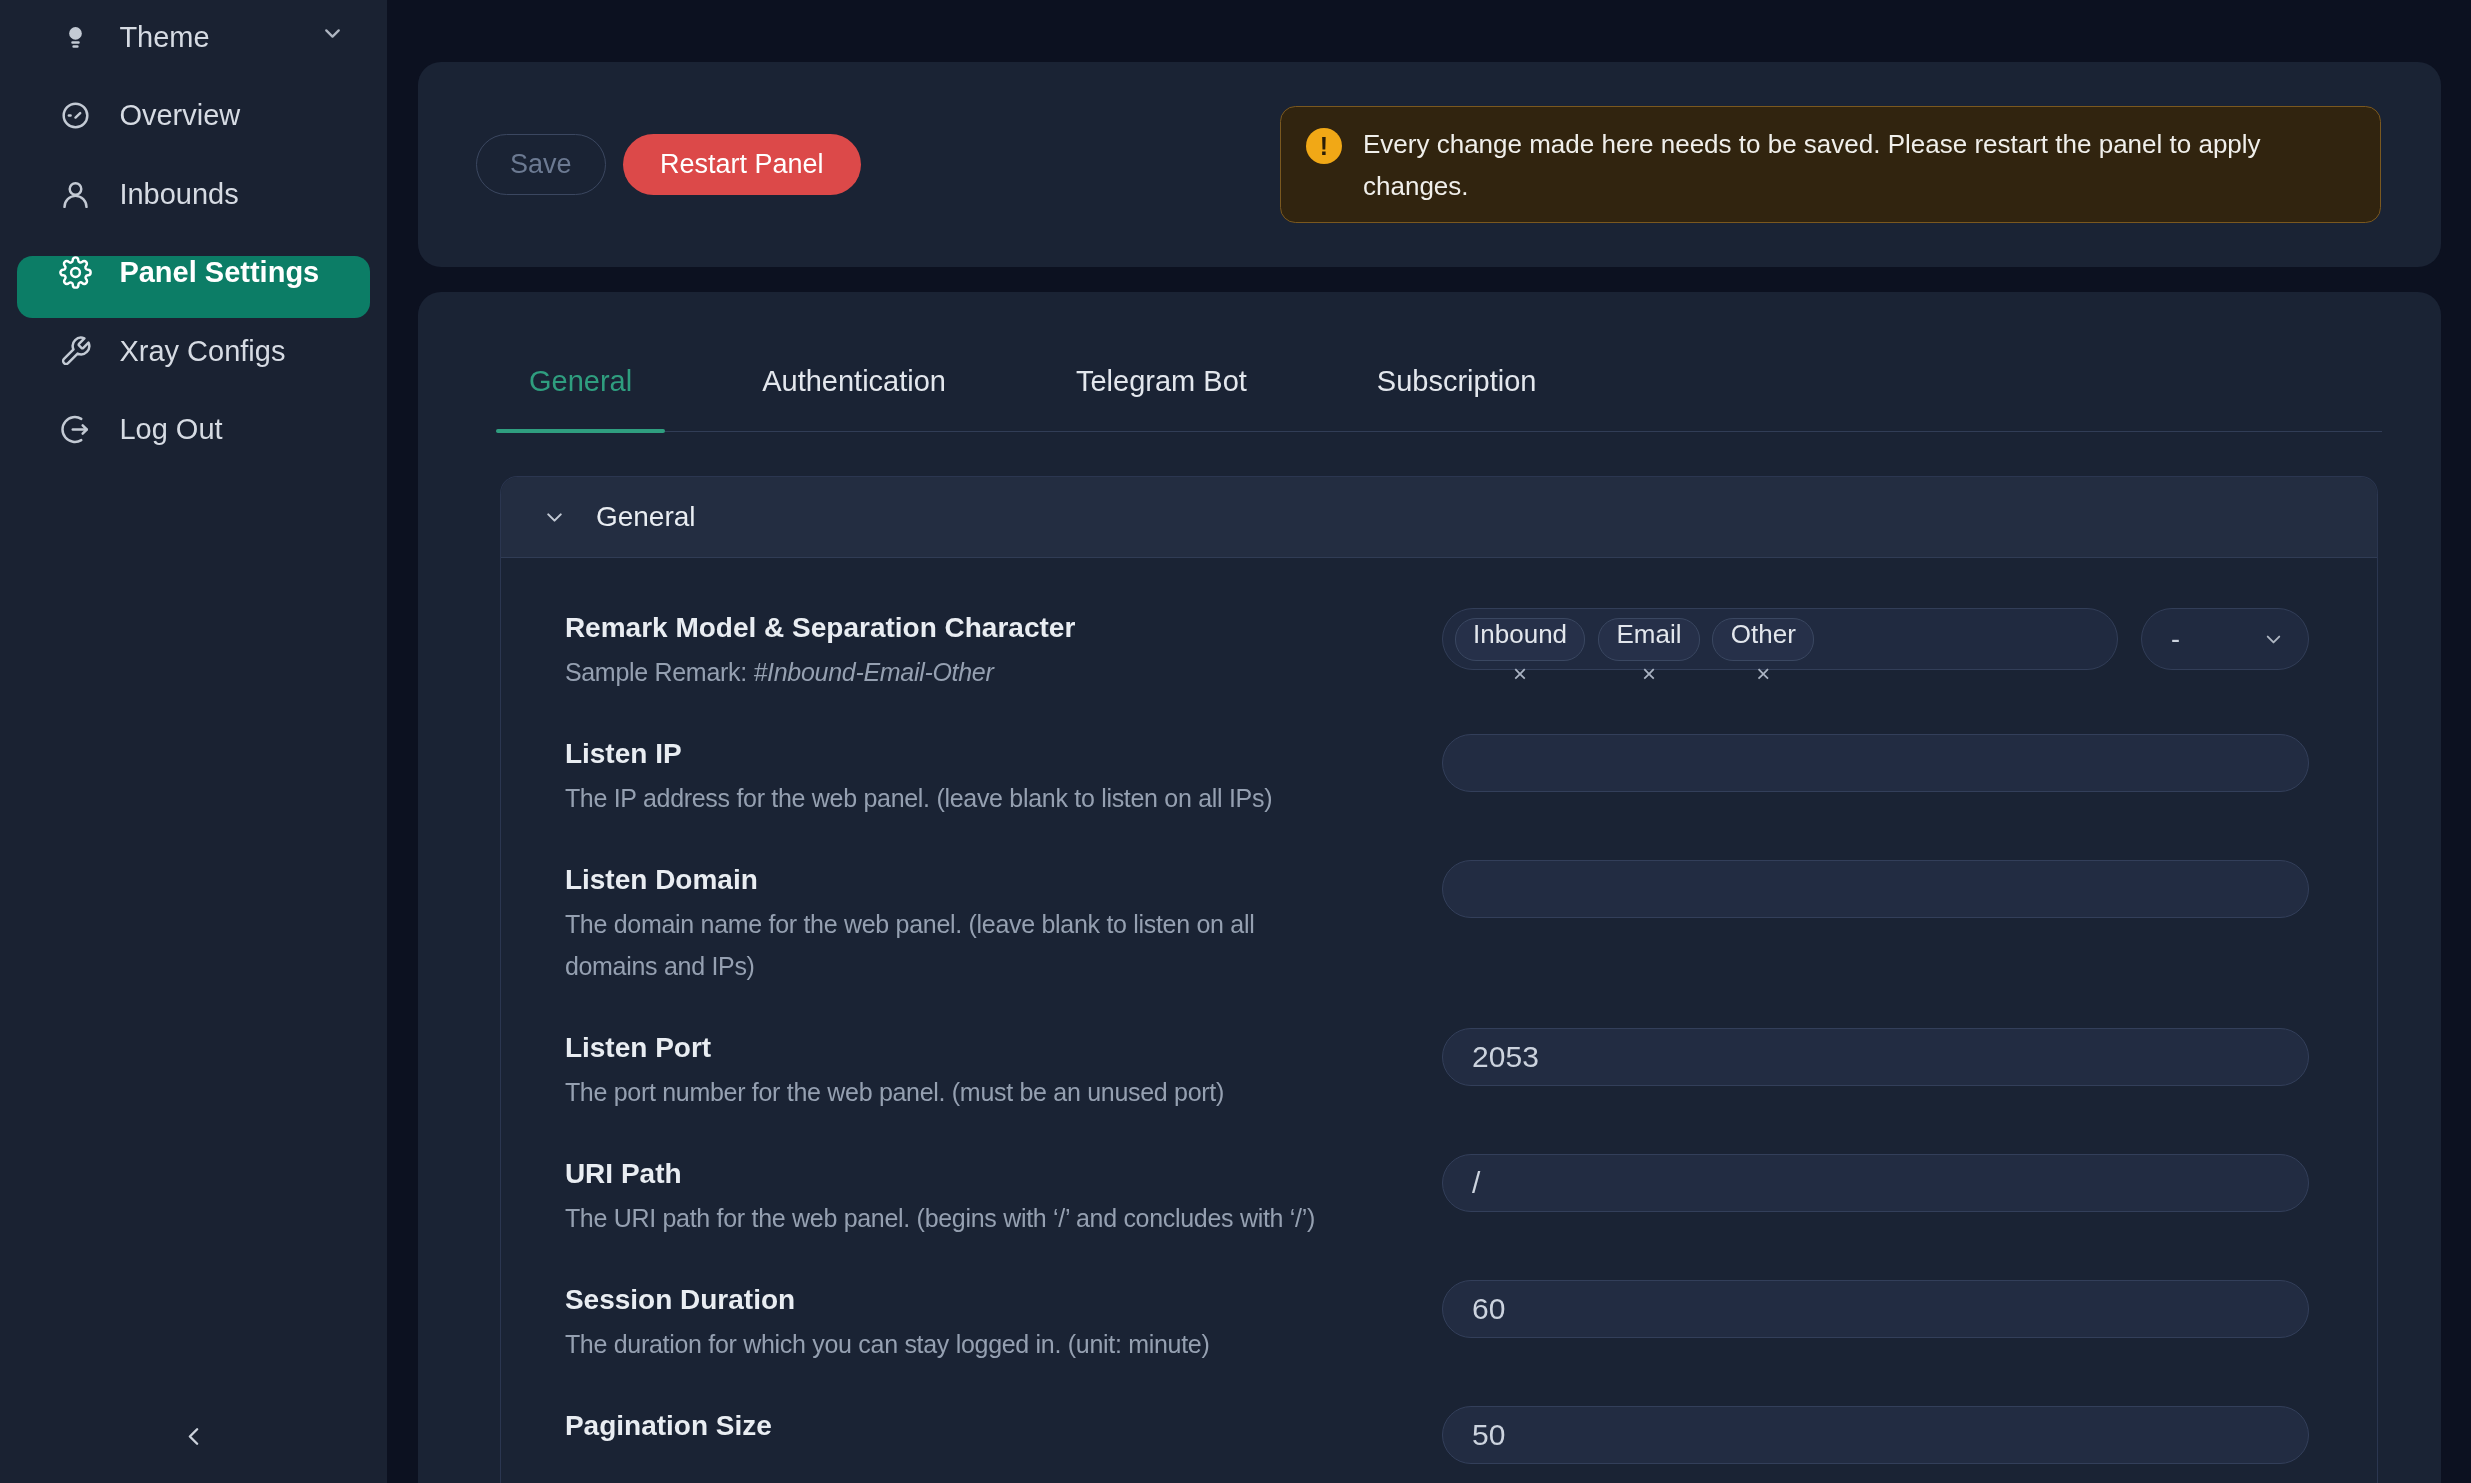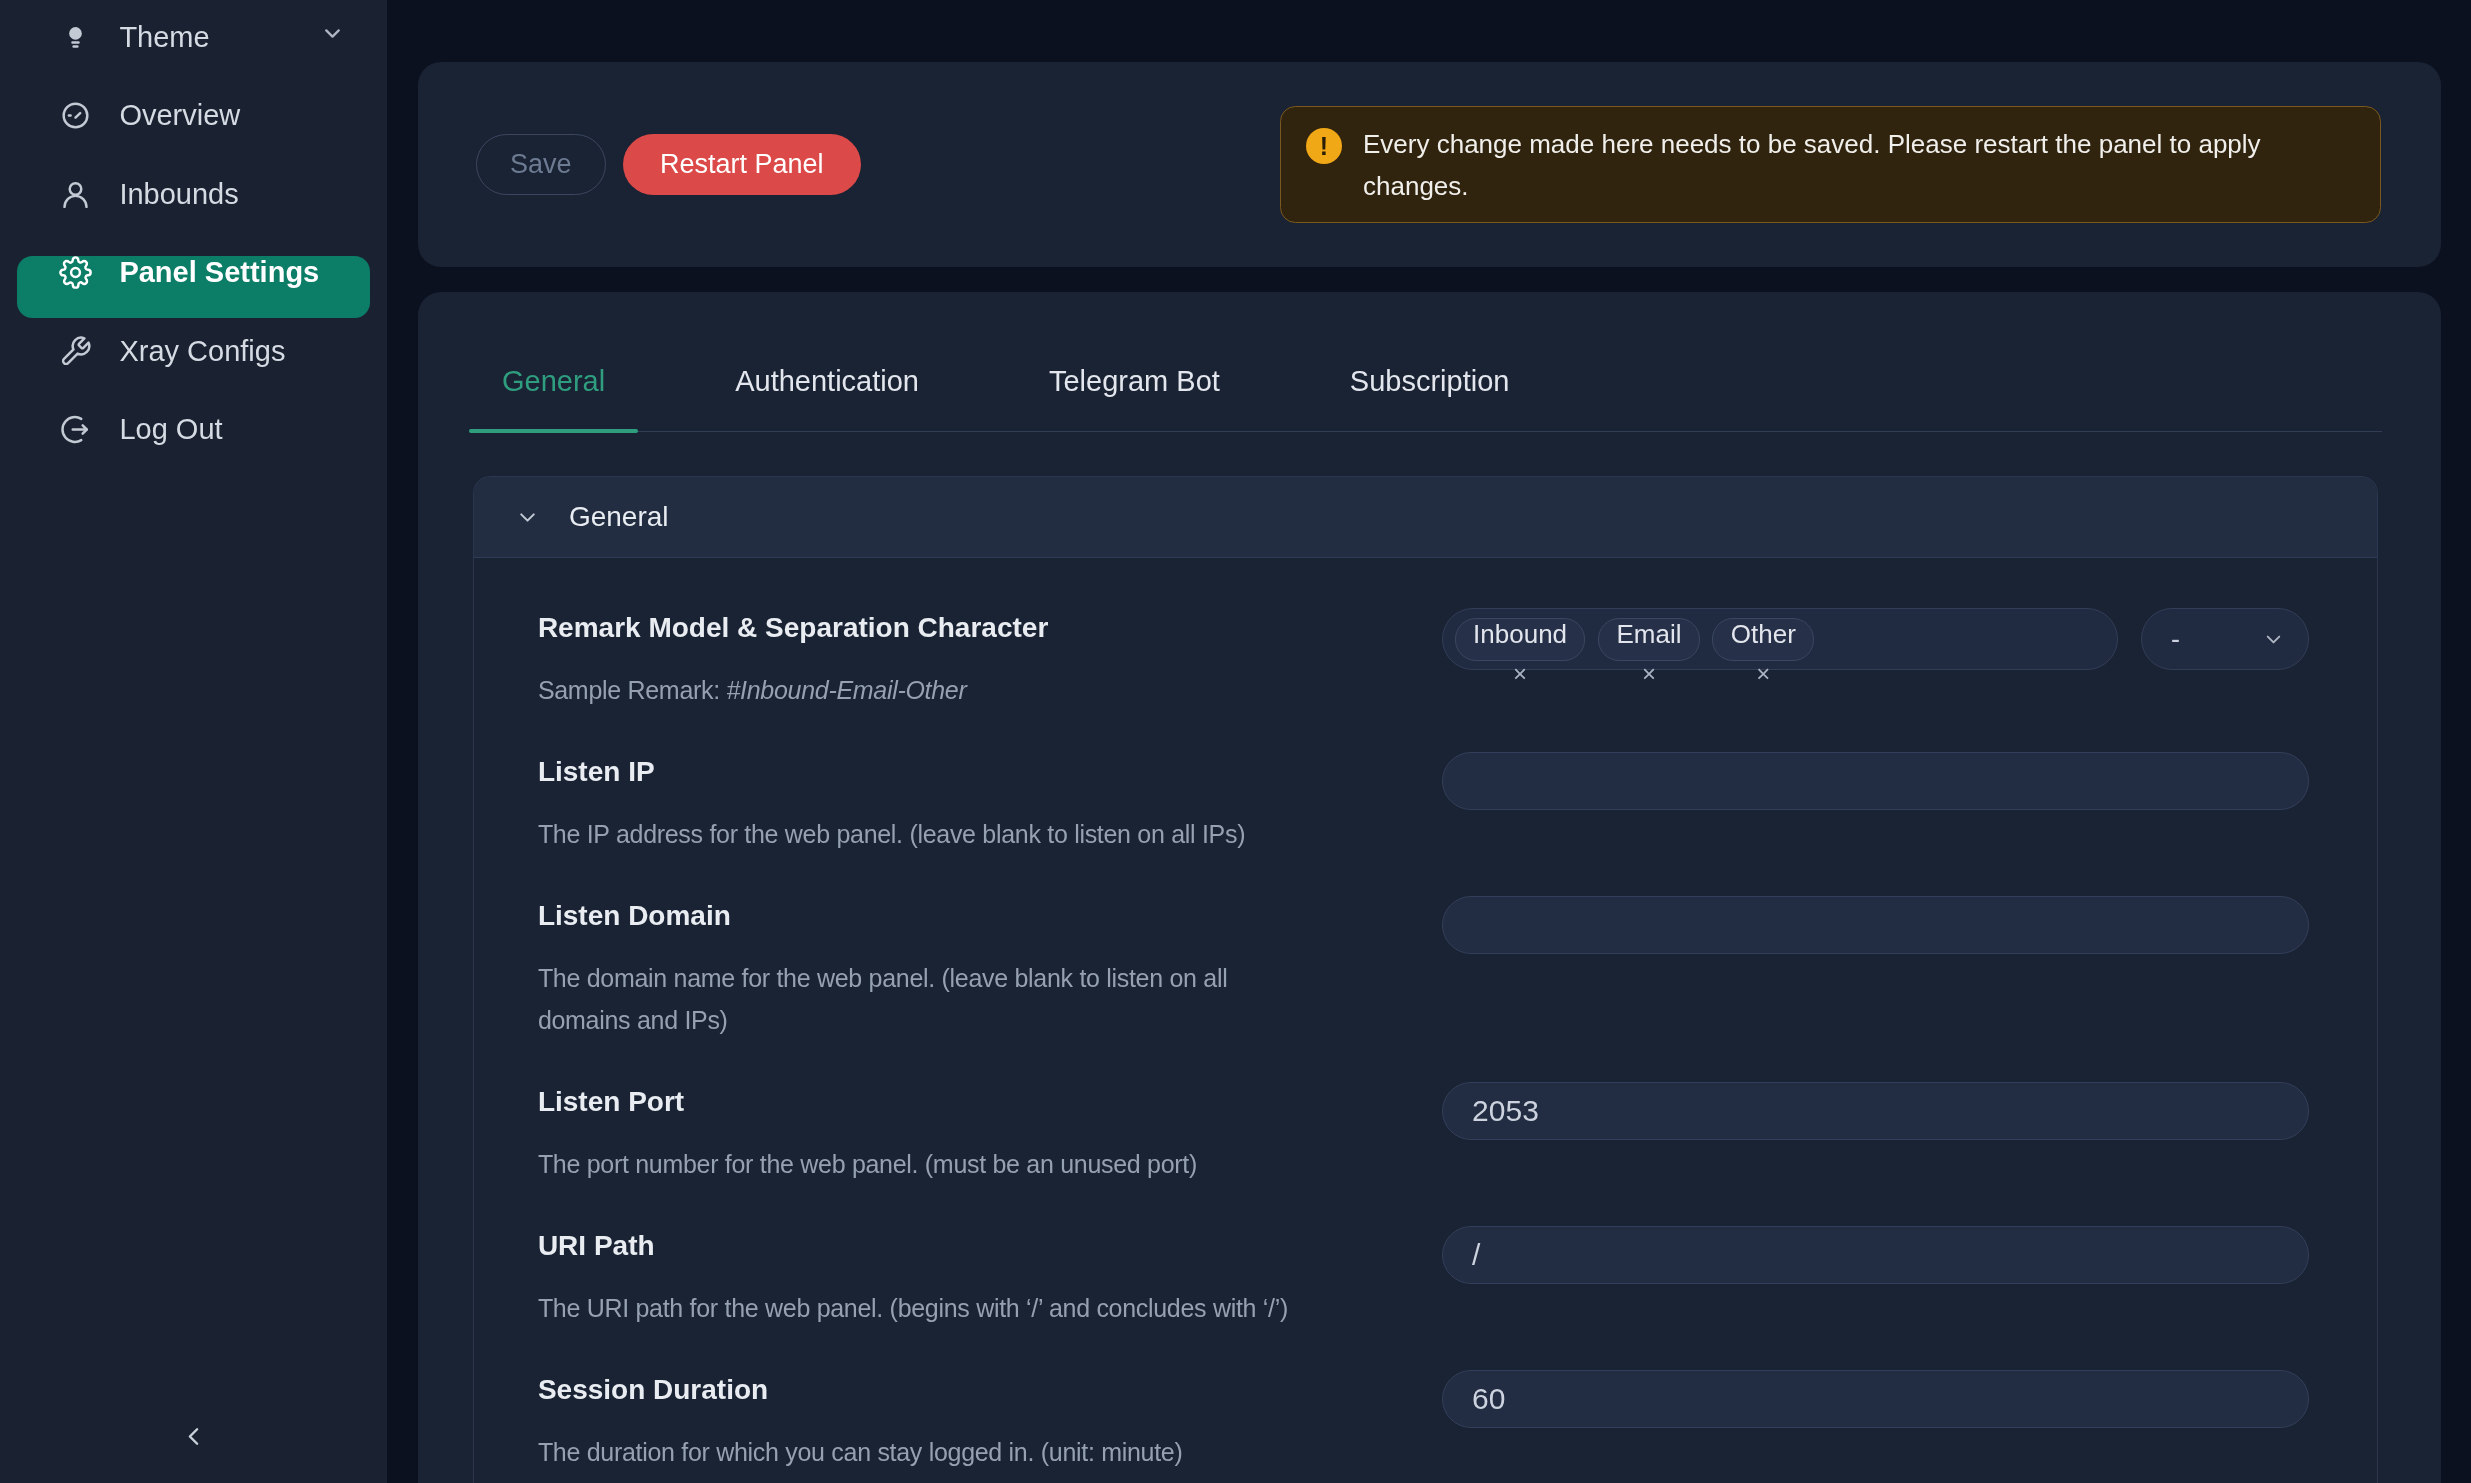--- a/index.html
+++ b/index.html
@@ -36,21 +36,21 @@
   }
   .collapse-btn svg { width:29px; height:29px; }
   
   .card { position:absolute; left:418px; width:2023px; background:#1a2334; border-radius:23px; }
   .toolbar-card {
     top:62px; height:205px;
     display:flex; align-items:center; padding:0 60px 0 58px;
   }
   .main-card {
     top:292px; height:1191px; border-radius:23px 23px 0 0;
-    padding:73px 59px 0 51px; overflow:hidden;
+    padding:73px 59px 0 78px; overflow:hidden;
   }
   
   .btn { font-family:inherit; font-size:27px; height:61px; border-radius:31px; cursor:pointer; }
   .btn-save {
     padding:0 33px; background:transparent;
     border:1.9px solid #3b4760; color:#6c7a92;
   }
   .btn-restart {
     padding:0 37px; background:#dc4949; border:none; color:#ffffff; margin-left:17.4px;
   }
@@ -91,21 +91,21 @@
   .section-header .s-icon { width:25px; height:25px; color:#c2c9d4; display:flex; }
   .section-header .s-icon svg { width:25px; height:25px; }
   .section-body { padding:50px 68px 58px 64px; }
   
   .frow { display:flex; align-items:flex-start; margin-bottom:41px;justify-content:center; }
   .frow-left { flex:1; padding-right:19.3px; }
   .frow-right { width:867px; flex:none; }
   .f-label { font-size:28px; font-weight:bold; color:#e9edf2; line-height:39px; }
   .f-desc {
     font-size:25px; letter-spacing:-0.3px; color:#95a0b1;
-    line-height:42px; margin-top:22px; white-space:pre-line;
+    line-height:42px; margin-top:4px; white-space:pre-line;
   }
   .f-desc .ital { font-style:italic; }
   .f-input {
     width:100%; height:58px; border-radius:29px;
     background:#222c42; border:1.9px solid #333f5a;
     padding:0 29px; font-family:inherit; font-size:30px; color:#ccd3de;
     outline:none;
   }
   .remark-controls { display:flex; gap:23px; }
   .tags-box {

